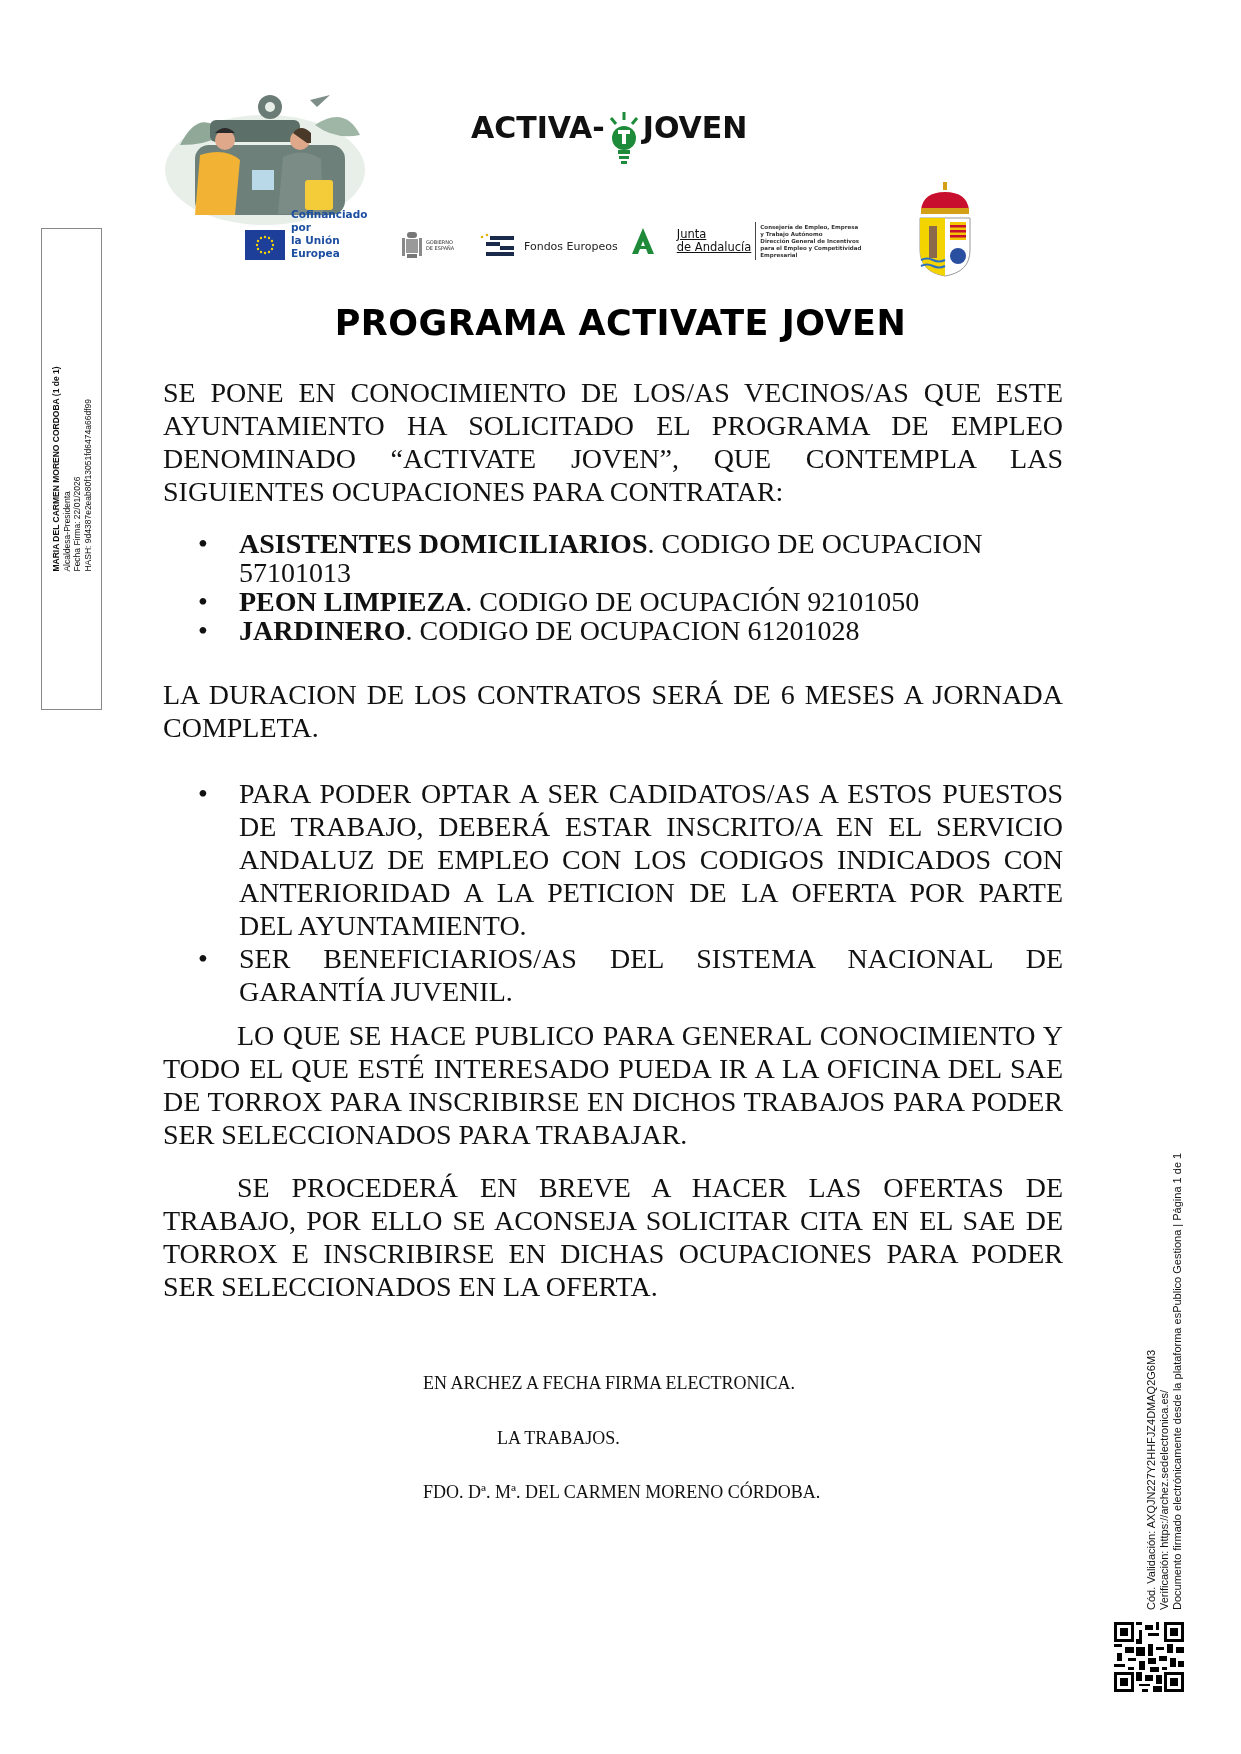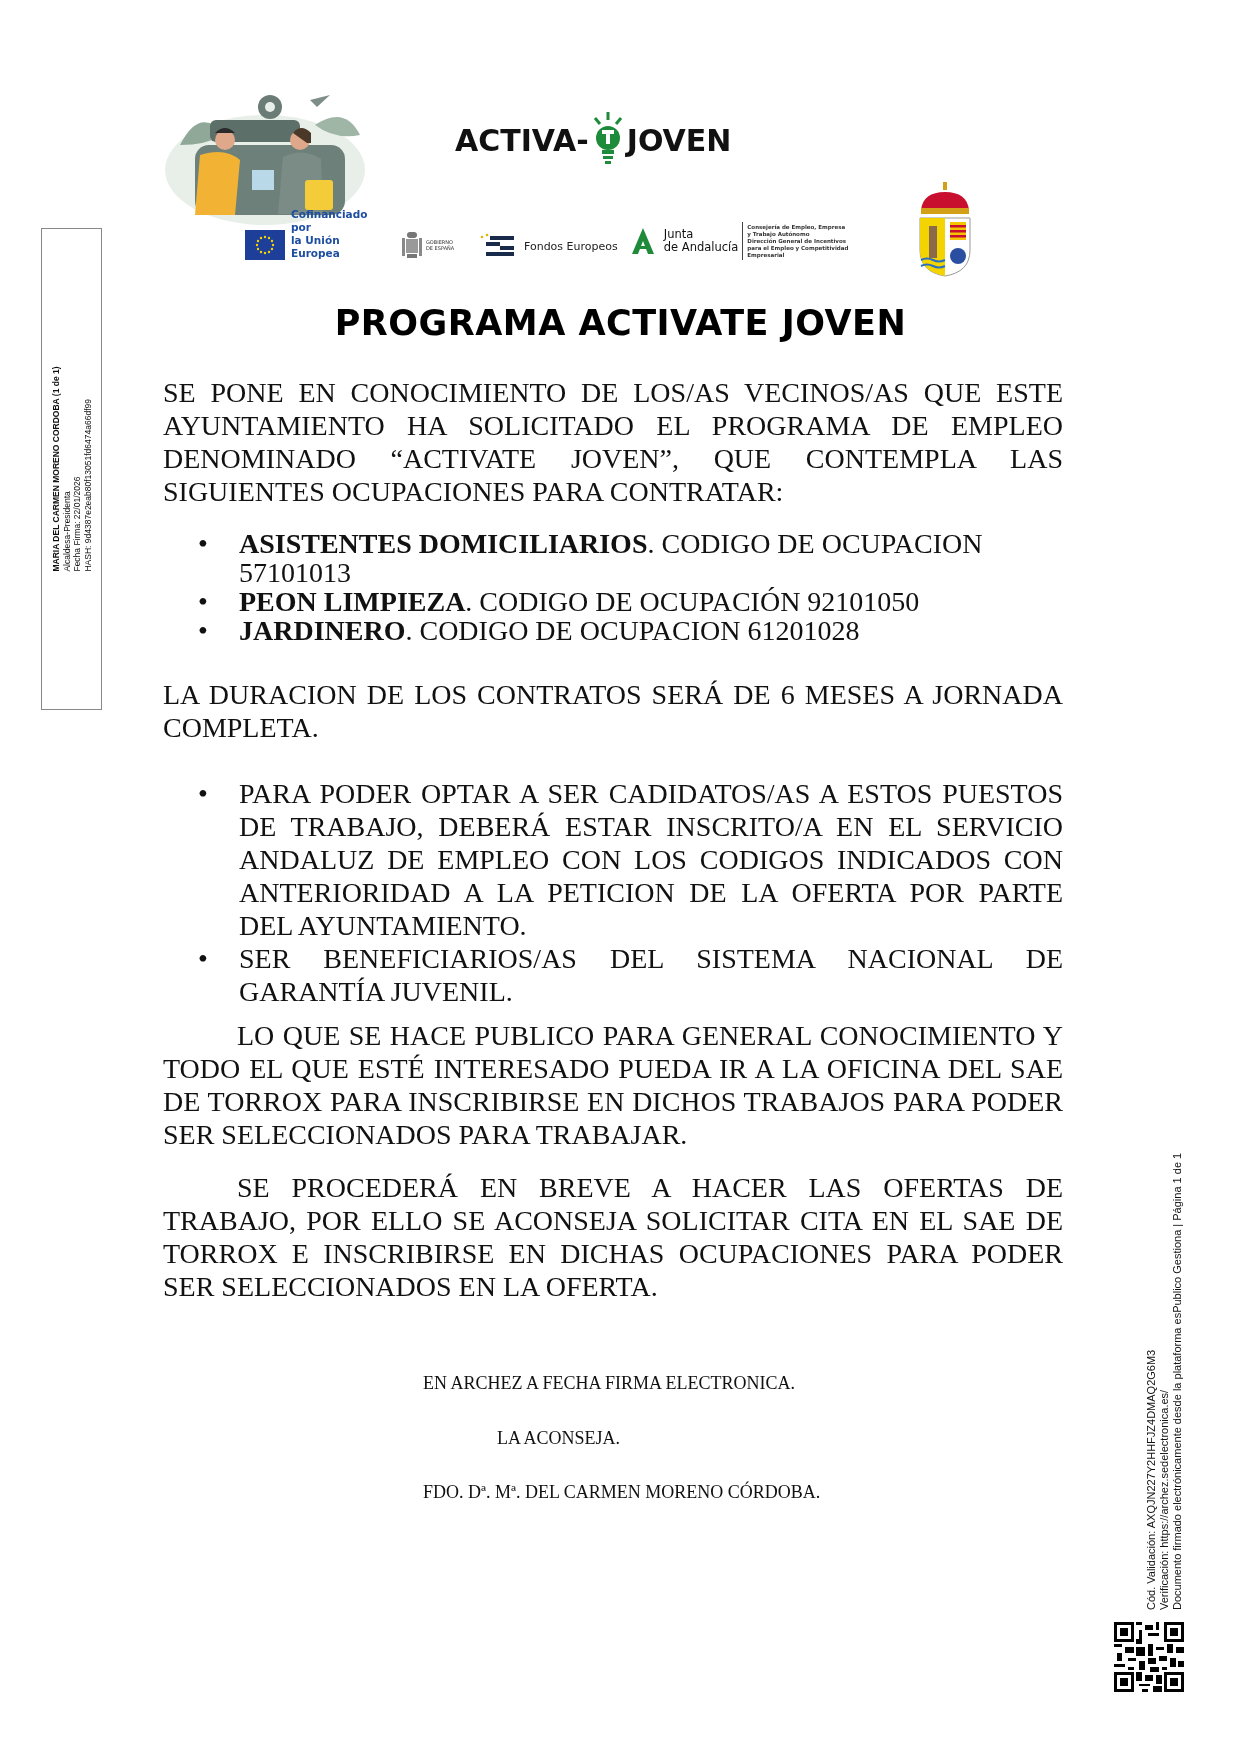--- a/index.html
+++ b/index.html
@@ -1,33 +1,33 @@
 <!DOCTYPE html>
 <html><head>
 <meta charset="utf-8">
 <style>
   html, body { margin: 0; padding: 0; background: #ffffff; }
   body { width: 1241px; height: 1754px; position: relative; overflow: hidden; font-family: "Liberation Serif", serif; color: #111; }
 
   
   .banner { position: absolute; left: 155px; top: 85px; width: 720px; height: 190px; }
   .illustration { position: absolute; left: 0; top: 0; width: 220px; height: 140px; }
-  .activa-logo { position: absolute; left: 300px; top: 25px; height: 60px; display: flex; align-items: center; }
+  .activa-logo { position: absolute; left: 316px; top: 25px; height: 60px; display: flex; }
   .activa-text { font-family: "DejaVu Sans", sans-serif; font-weight: bold; font-size: 30px; color: #111; letter-spacing: 0px; }
   .bulb { width: 34px; height: 60px; margin: 0 2px; }
 
   .funders { position: absolute; left: 90px; top: 135px; display: flex; align-items: flex-end; height: 40px; }
   .eu-flag { width: 40px; height: 30px; background: #1d3f9a; position: relative; }
   .eu-text { font-family: "DejaVu Sans", sans-serif; font-weight: bold; font-size: 10.5px; color: #1d4ea0; line-height: 13px; margin-left: 6px; width: 95px; }
   .gob-logo { display: flex; align-items: center; margin-left: 15px; }
   .gob-text { font-family: "DejaVu Sans", sans-serif; font-size: 5px; color: #333; margin-left: 3px; line-height: 6px; width: 30px; }
   .fondos { display: flex; align-items: center; margin-left: 22px; }
   .fondos-text { font-family: "DejaVu Sans", sans-serif; font-size: 11px; color: #222; margin-left: 6px; }
   .junta { display: flex; align-items: center; margin-left: 12px; }
-  .junta-text { font-family: "DejaVu Sans", sans-serif; font-size: 11.5px; color: #111; line-height: 13px; margin-left: 8px; }
+  .junta-text { font-family: "DejaVu Sans", sans-serif; font-size: 11.5px; color: #111; line-height: 13px; margin-left: 21px; text-decoration: underline; }
   .junta-sep { width: 1px; height: 38px; background: #444; margin: 0 4px; }
   .junta-dept { font-family: "DejaVu Sans", sans-serif; font-weight: bold; font-size: 5.5px; color: #333; line-height: 7px; width: 105px; }
 
   .crest { position: absolute; left: 915px; top: 180px; width: 60px; height: 100px; }
 
   
   .stamp { position: absolute; left: 41px; top: 228px; width: 61px; height: 482px; border: 1px solid #888; box-sizing: border-box; }
   .stamp-inner { position: absolute; left: 50%; top: 50%; transform: translate(-50%, -50%) rotate(-90deg); white-space: nowrap; font-family: "Liberation Sans", sans-serif; font-size: 8.5px; line-height: 10.5px; color: #111; }
   .stamp-inner .name { font-weight: bold; }
 
@@ -269,14 +269,14 @@
       <div class="p">SER BENEFICIARIOS/AS DEL SISTEMA NACIONAL DE GARANTÍA JUVENIL.</div>
     </li>
   </ul>
 
   <p class="p indent" style="margin-top:11px;">LO QUE SE HACE PUBLICO PARA GENERAL CONOCIMIENTO Y TODO EL QUE ESTÉ INTERESADO PUEDA IR A LA OFICINA DEL SAE DE TORROX PARA INSCRIBIRSE EN DICHOS TRABAJOS PARA PODER SER SELECCIONADOS PARA TRABAJAR.</p>
 
   <p class="p indent" style="margin-top:20px;">SE PROCEDERÁ EN BREVE A HACER LAS OFERTAS DE TRABAJO, POR ELLO SE ACONSEJA SOLICITAR CITA EN EL SAE DE TORROX E INSCRIBIRSE EN DICHAS OCUPACIONES PARA PODER SER SELECCIONADOS EN LA OFERTA.</p>
 </div>
 
 <div class="sig" style="left:383px; top:1368px;">EN ARCHEZ A FECHA FIRMA ELECTRONICA.</div>
-<div class="sig" style="left:457px; top:1423px;">LA ACONSEJA.</div>
+<div class="sig" style="left:457px; top:1423px;">LA TRABAJOS.</div>
 <div class="sig" style="left:383px; top:1477px;">FDO. Dª. Mª. DEL CARMEN MORENO CÓRDOBA.</div>
 
 </body></html>

